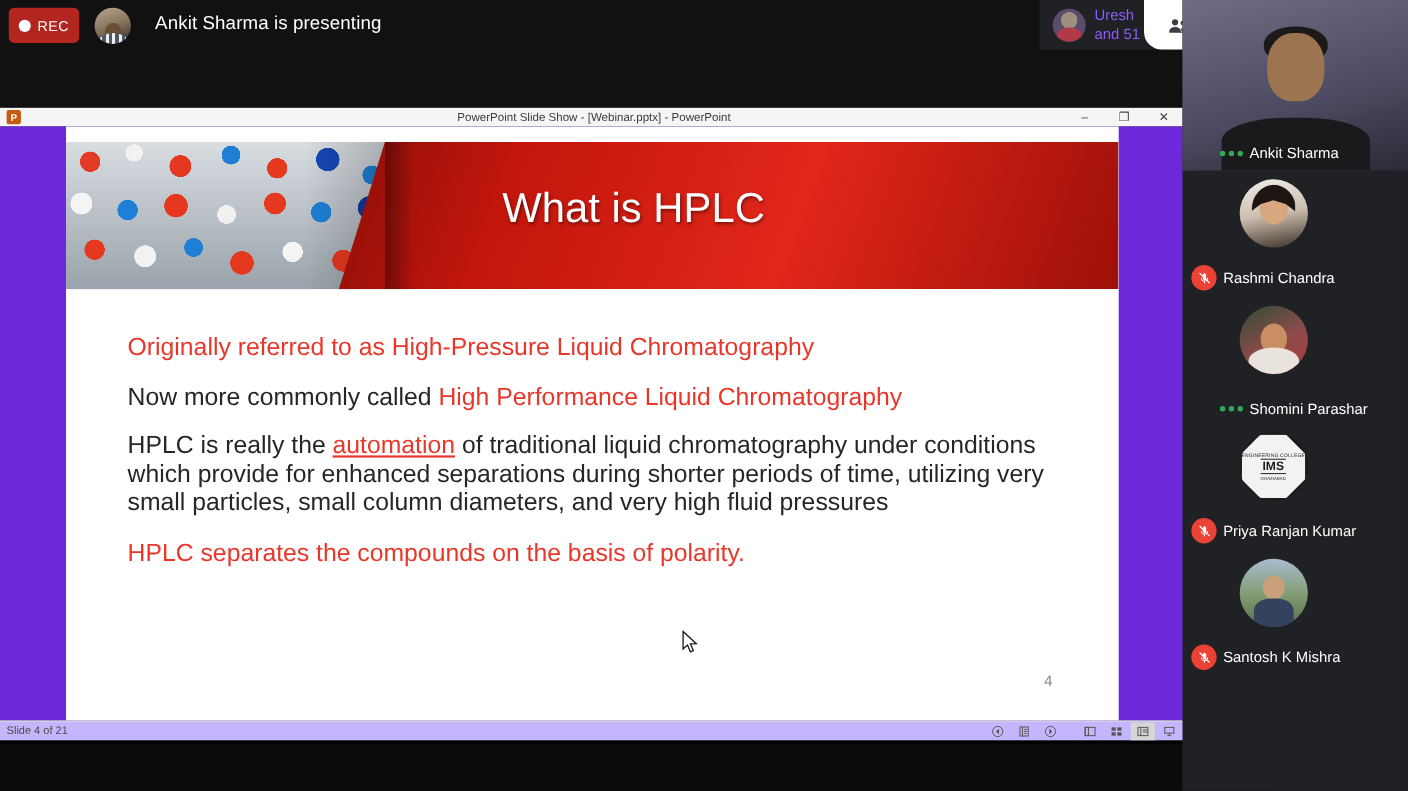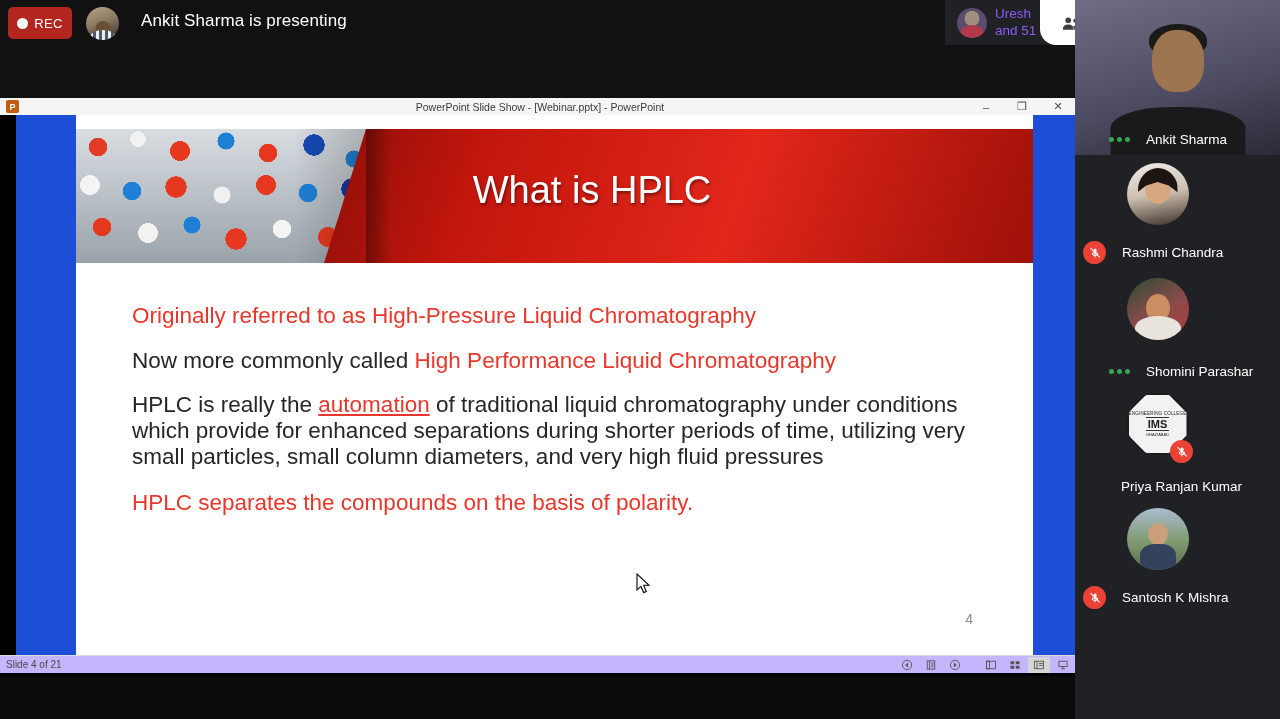--- a/index.html
+++ b/index.html
@@ -115,22 +115,22 @@
   .ppt-title {
     position: absolute; left: 0; right: 0; text-align: center;
     font-size: 10.5px; color: #3b3b3b;
   }
   .win-btns { position: absolute; right: 4px; top: 0; height: 17px; display: flex; align-items: center; }
   .win-btn { width: 36px; height: 17px; display: flex; align-items: center; justify-content: center;
              font-size: 11px; color: #4a4a4a; }
 
   
   .slide-stage {
-    position: absolute; left: 16px; top: 17px; width: 1080px; height: 540px;
-    background: #1d4ed8;
+    position: absolute; left: 0; top: 17px; width: 1080px; height: 540px;
+    background: #6d28d9;
   }
   .slide {
     position: absolute; left: 60px; top: 0px; width: 957px; height: 540px;
     background: #ffffff; overflow: hidden;
   }
   .slide-header { position: absolute; left: 0; top: 14px; width: 957px; height: 134px; overflow: hidden; }
   .pill-photo {
     position: absolute; left: 0; top: 0; width: 310px; height: 134px;
     background-color: #bfc4c9;
     background-image:
@@ -218,21 +218,21 @@
   .tile-video .v-hair {
     position: absolute; left: 50%; top: 24px; transform: translateX(-50%);
     width: 58px; height: 32px; border-radius: 50% 50% 40% 40%; background: #1c1a18;
   }
   .tile-video .v-body {
     position: absolute; left: 50%; bottom: 0; transform: translateX(-50%);
     width: 135px; height: 48px; border-radius: 44% 44% 0 0; background: #1a1a1d;
   }
   .tile-name-row {
     position: absolute; left: 0; bottom: 8px; width: 205px;
-    display: flex; align-items: center; gap: 16px; padding-left: 34px;
+    display: flex; align-items: center; gap: 6px; padding-left: 34px;
   }
   .name-text { color: #ffffff; font-size: 13.5px; }
   .speak-dots { display: flex; gap: 3px; align-items: center; }
   .speak-dots i { width: 5px; height: 5px; border-radius: 50%; background: #34a853; display: block; }
   .muted-badge {
     width: 23px; height: 23px; border-radius: 50%; background: #ea4335;
     display: flex; align-items: center; justify-content: center; flex: none;
   }
 
   .rail-row {
@@ -476,21 +476,21 @@
     </div>
 
     <div class="rail-row">
       <span class="rail-avatar av-ims">
         <span class="ims-seal">
           <span class="s1">ENGINEERING COLLEGE</span>
           <span class="s2">IMS</span>
           <span class="s3">GHAZIABAD</span>
         </span>
       </span>
-      <div class="tile-name-row" style="padding-left:8px;flex-direction:column;">
+      <div class="tile-name-row" style="padding-left:8px;">
         <span class="muted-badge">
           <svg width="12" height="12" viewBox="0 0 24 24" fill="#ffffff">
             <path d="M12 3a3 3 0 0 1 3 3v6a3 3 0 0 1-6 0V6a3 3 0 0 1 3-3z"></path>
             <path d="M5.5 11.5h1.8a4.7 4.7 0 0 0 9.4 0h1.8a6.5 6.5 0 0 1-5.6 6.3V21h-1.8v-3.2a6.5 6.5 0 0 1-5.6-6.3z"></path>
             <rect x="2.6" y="2" width="2.2" height="26" transform="rotate(-45 3.7 3)"></rect>
           </svg>
         </span>
         <span class="name-text">Priya Ranjan Kumar</span>
       </div>
     </div>

